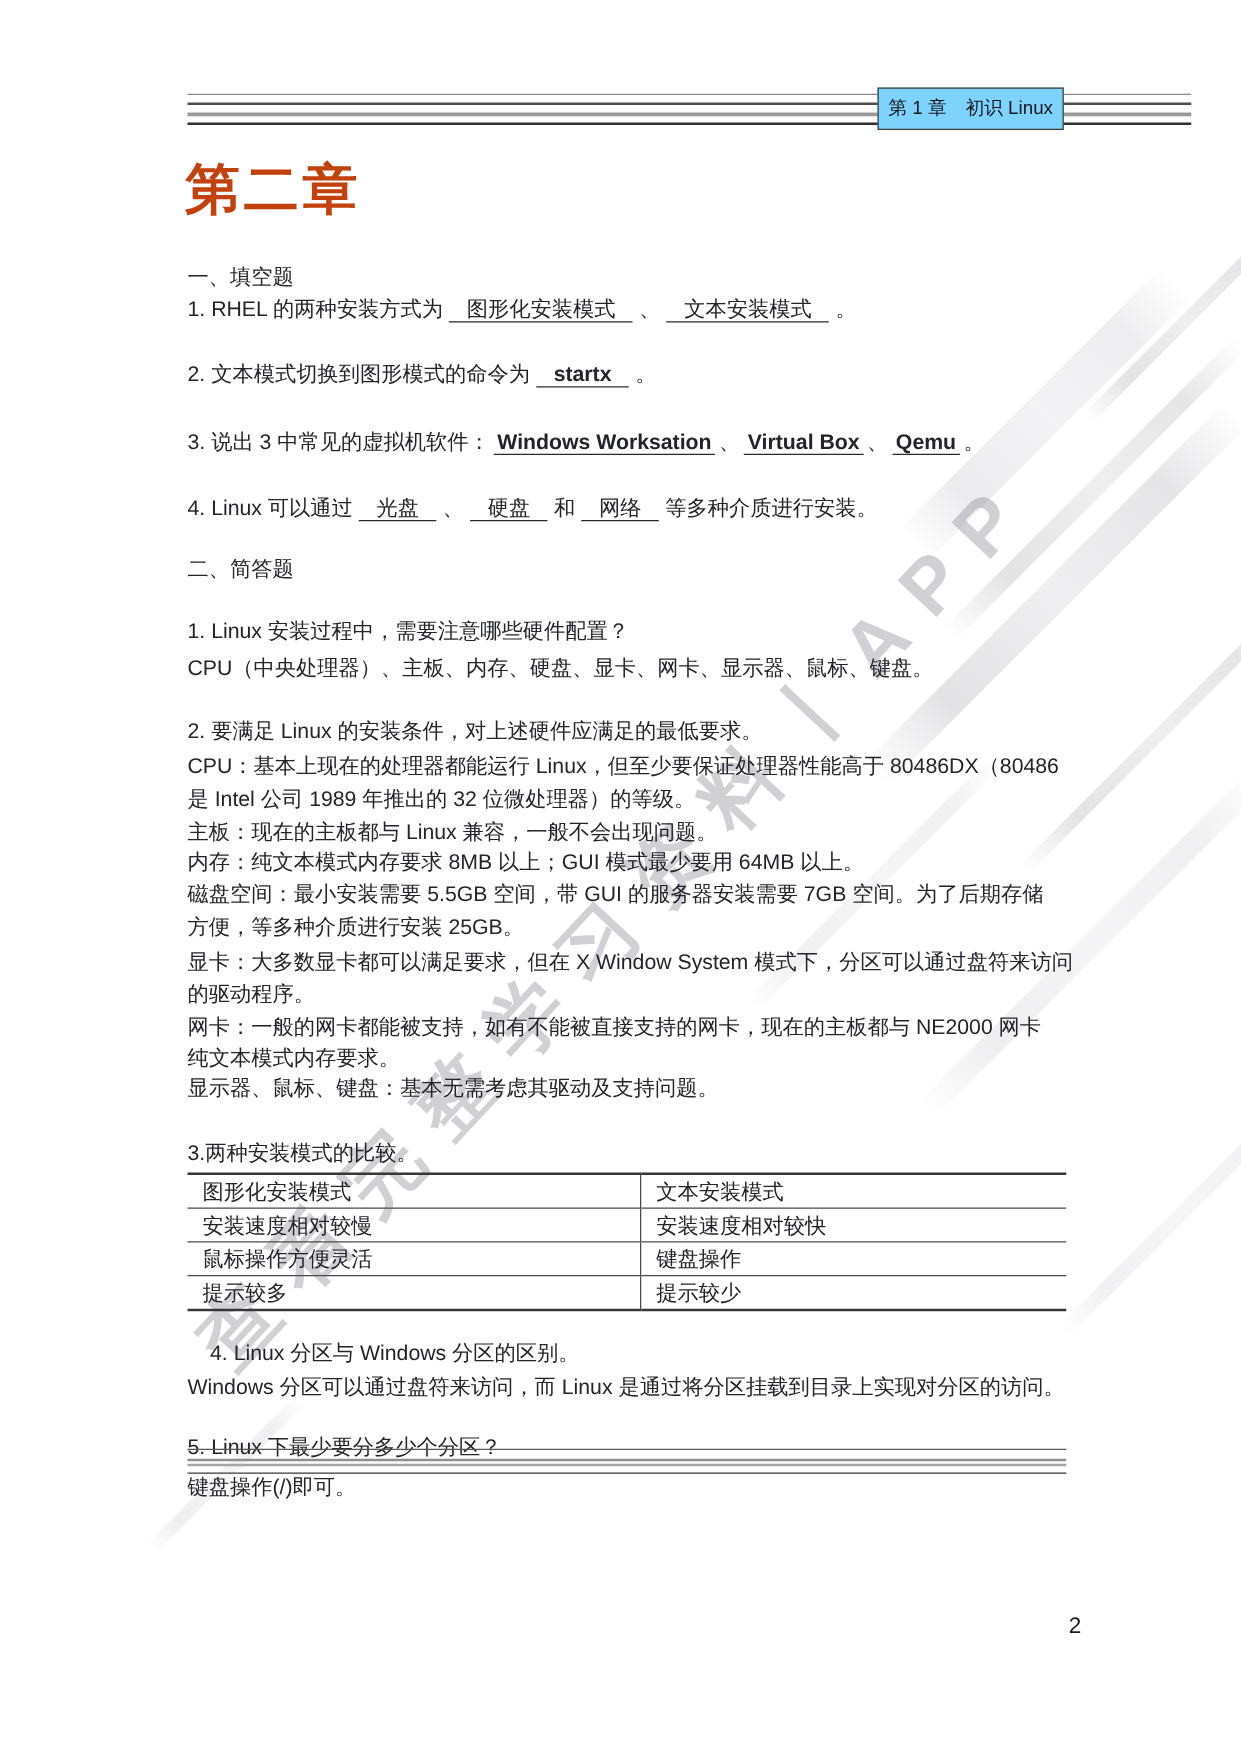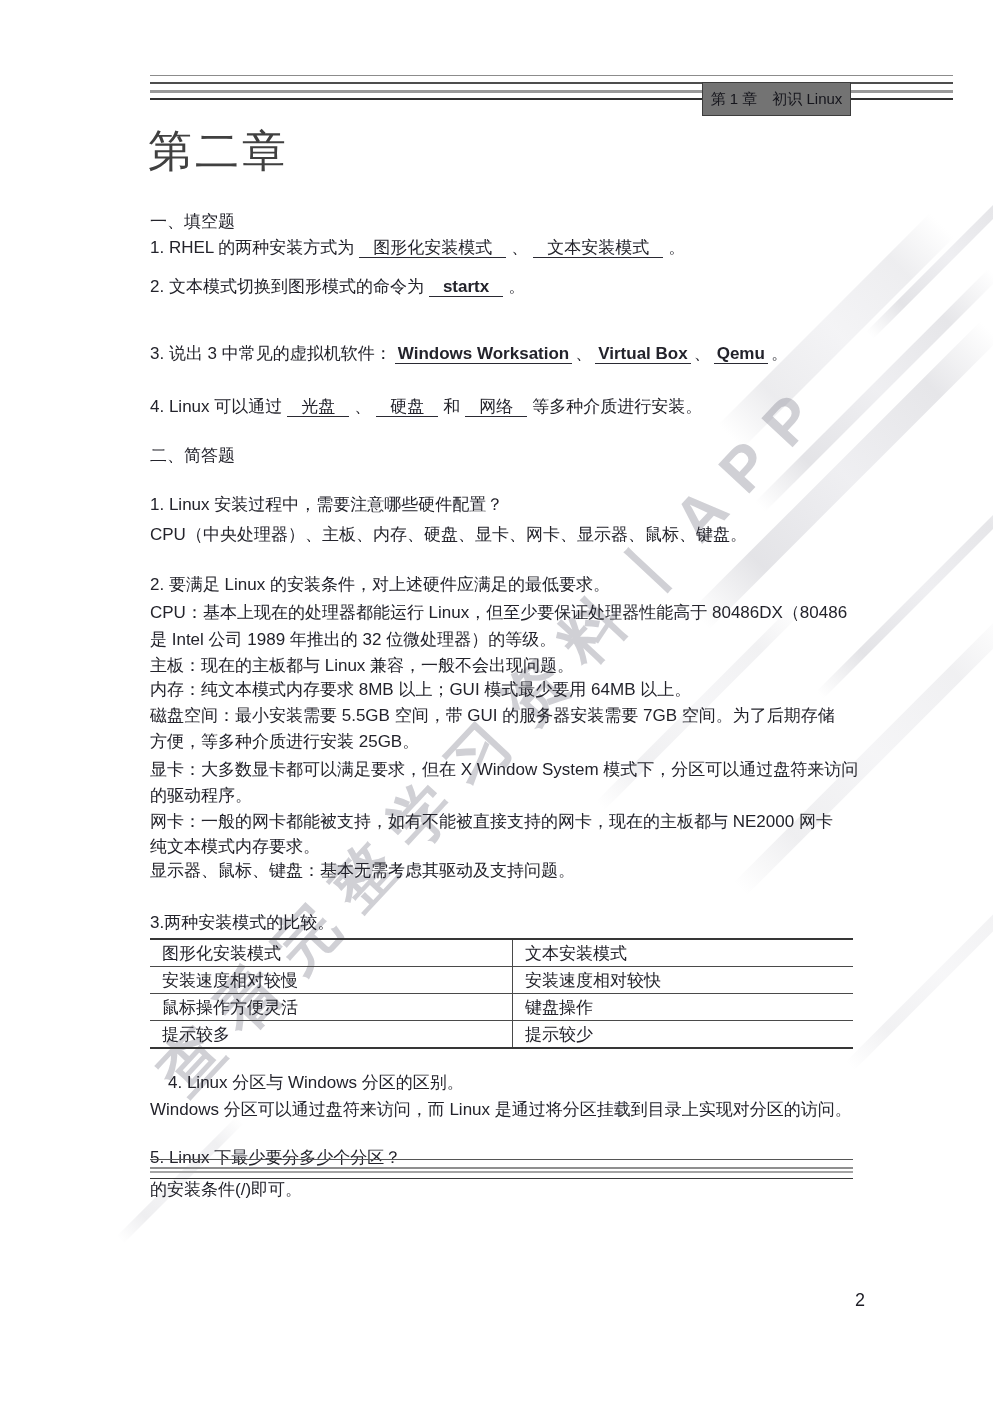--- a/index.html
+++ b/index.html
@@ -10,27 +10,27 @@
   
   .streak { position:absolute; z-index:0; transform-origin:left center; transform:rotate(-45deg); pointer-events:none;
     background:linear-gradient(90deg, rgba(205,205,211,0) 0%, rgba(205,205,211,0.55) 20%, rgba(238,238,241,0.95) 50%, rgba(205,205,211,0.5) 80%, rgba(205,205,211,0) 100%); }
   .wm-text { position:absolute; left:170px; top:1042px; z-index:1; transform:rotate(-47deg); transform-origin:left center;
     font-size:62px; font-weight:bold; letter-spacing:22px; white-space:nowrap;
     color:rgba(138,138,150,0.40); pointer-events:none; }
   
   .rule { position:absolute; z-index:3; }
   .chapter-box {
     position:absolute; left:702px; top:70px; width:147px; height:32px; z-index:4;
-    background:#737373; border:1px solid #3c3c3c; text-align:center; line-height:32px;
-    font-size:15px; color:#15151c; white-space:nowrap;margin-top:12px;
+    background:#7dd3fc; border:1px solid #3c3c3c; text-align:center; line-height:32px;
+    font-size:15px; color:#15151c; white-space:nowrap;
   }
   .doc-title {
     position:absolute; left:148px; top:122px; z-index:2;
-    font-family:"Liberation Serif", serif; font-weight:normal; font-size:44px;
-    letter-spacing:3px; color:#404040;
+    font-family:"Liberation Serif", serif; font-weight:bold; font-size:44px;
+    letter-spacing:3px; color:#c2410c;
   }
   
   .ln { position:absolute; left:150px; z-index:2; height:26px; line-height:26px;
         font-size:17px; color:#23232b; white-space:nowrap; }
   .ans { border-bottom:1.5px solid #2a2a33; padding:0 8px; margin:0 5px; }
   .wide { padding:0 14px; }
   .tight { padding:0 3px; margin:0 3px; }
   .ans-l { font-weight:bold; }
   
   table.cmp { position:absolute; left:150px; top:938px; width:703px; z-index:2;
@@ -66,21 +66,21 @@
   </div>
 
   <div class="doc-title">第二章</div>
 
   <div class="ln" style="top:209px;">一、填空题</div>
 
   <div class="ln" style="top:235px;">
     <span>1. RHEL 的两种安装方式为</span><span class="ans wide">图形化安装模式</span><span>、</span><span class="ans wide">文本安装模式</span><span>。</span>
   </div>
 
-  <div class="ln" style="top:274px;">
+  <div class="ln" style="top:287px;">
     <span>2. 文本模式切换到图形模式的命令为</span><span class="ans ans-l wide">startx</span><span>。</span>
   </div>
 
   <div class="ln" style="top:341px;">
     <span>3. 说出 3 中常见的虚拟机软件：</span><span class="ans ans-l tight">Windows Worksation</span><span>、</span><span class="ans ans-l tight">Virtual Box</span><span>、</span><span class="ans ans-l tight">Qemu</span><span>。</span>
   </div>
 
   <div class="ln" style="top:394px;">
     <span>4. Linux 可以通过</span><span class="ans wide">光盘</span><span>、</span><span class="ans wide">硬盘</span><span>和</span><span class="ans wide">网络</span><span>等多种介质进行安装。</span>
   </div>
@@ -121,21 +121,21 @@
     <tr class="last">
       <td class="c1">提示较多</td>
       <td>提示较少</td>
     </tr>
   </tbody>
     </table>
 
   <div class="ln" style="top:1070px;margin-left:18px;">4. Linux 分区与 Windows 分区的区别。</div>
   <div class="ln" style="top:1097px;">Windows 分区可以通过盘符来访问，而 Linux 是通过将分区挂载到目录上实现对分区的访问。</div>
   <div class="ln" style="top:1145px;">5. Linux 下最少要分多少个分区？</div>
-  <div class="ln" style="top:1177px;">的安装条件(/)即可。</div>
+  <div class="ln" style="top:1177px;">键盘操作(/)即可。</div>
 
   <div class="rule" style="left:150px;top:1159px;width:703px;height:1px;background:#555555;"></div>
   <div class="rule" style="left:150px;top:1167px;width:703px;height:2px;background:#8f8f8f;"></div>
   <div class="rule" style="left:150px;top:1171px;width:703px;height:2px;background:#a5a5a5;"></div>
   <div class="rule" style="left:150px;top:1178px;width:703px;height:1px;background:#383838;"></div>
 
   <div class="page-num">2</div>
 </div>
 
 </body></html>

